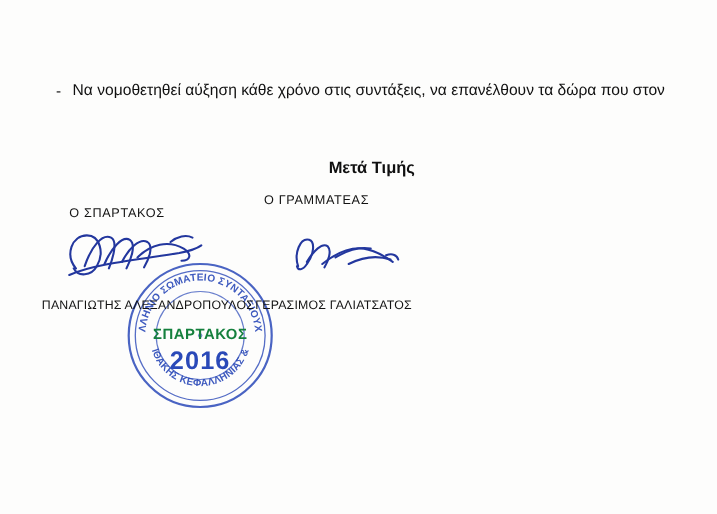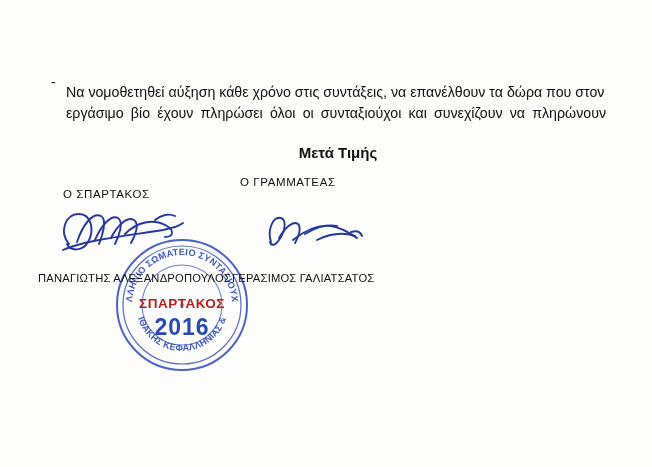--- a/index.html
+++ b/index.html
@@ -33,21 +33,21 @@
     text-align: justify;
     color: #101010;
   }
   .para .dash {
     position: absolute;
     left: -15px;
     top: 0;
     color: #101010;
     font-size: 14px;
   }
-  .para .l1 { display: block; margin-top: 10px; }
+  .para .l1 { display: block; }
   .para .l2 { display: block; text-align: justify; text-align-last: justify; }
   .para .l3 { display: block; }
 
   
   .closing {
     position: absolute;
     top: 144px;
     left: 12px;
     width: 652px;
     text-align: center;
@@ -117,34 +117,33 @@
     position: absolute;
     left: 0;
     top: 0;
     width: 138px;
     height: 138px;
     display: flex;
     align-items: center;
     justify-content: center;
     font-size: 13.5px;
     font-weight: bold;
-    color: #b91c1c;
+    color: #15803d;
     letter-spacing: 0.5px;
     transform: translateY(-2px);
   }
 </style>
 </head>
 <body>
 
 <div class="page">
 
   <div class="para">
     <span class="dash">-</span>
     <span class="l1">Να νομοθετηθεί αύξηση κάθε χρόνο στις συντάξεις, να επανέλθουν τα δώρα που στον</span>
-    <span class="l2">εργάσιμο βίο έχουν πληρώσει όλοι οι συνταξιούχοι και συνεχίζουν να πληρώνουν</span>
   </div>
 
   <div class="closing">Μετά Τιμής</div>
 
   <div class="role role-president">Ο  ΣΠΑΡΤΑΚΟΣ</div>
   <div class="role role-secretary">Ο ΓΡΑΜΜΑΤΕΑΣ</div>
 
   <div class="sig sig-president">
     <svg width="140" height="60" viewBox="0 0 140 60" fill="none" stroke="#23379e" stroke-width="1.9" stroke-linecap="round" stroke-linejoin="round">
       <path d="M14 40 C4 28, 10 10, 24 10 C36 10, 40 26, 33 38 C28 47, 16 48, 12 40"></path>

